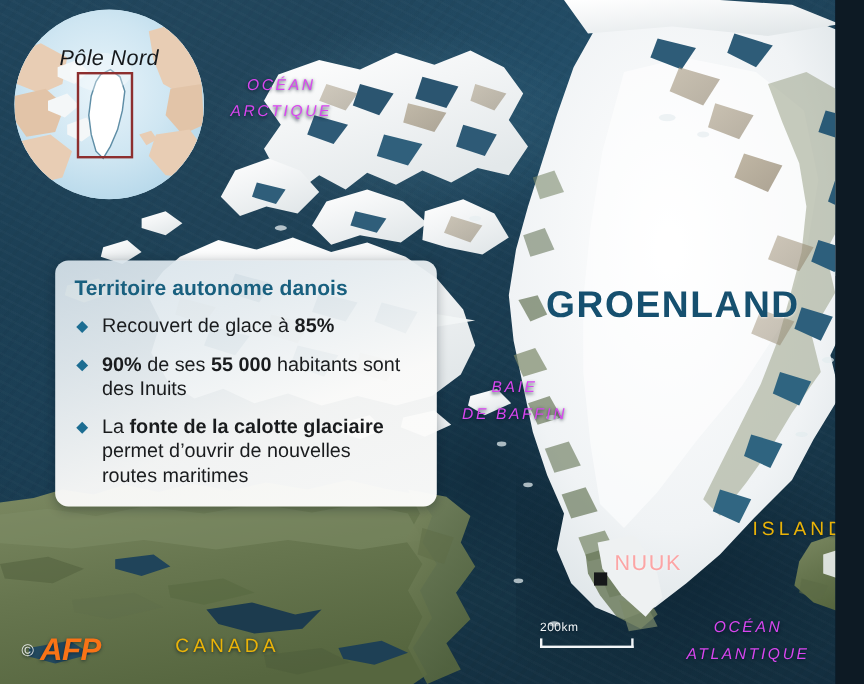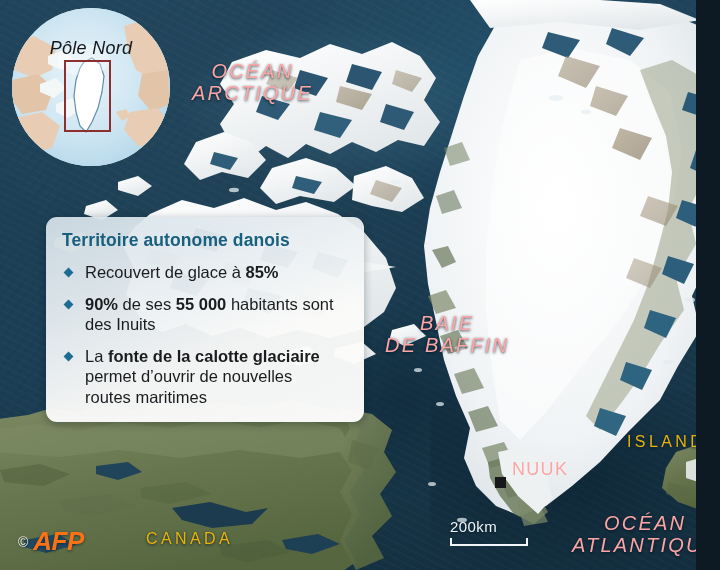--- a/index.html
+++ b/index.html
@@ -44,25 +44,25 @@
     background: radial-gradient(ellipse at 50% 50%, rgba(10,34,50,.45), rgba(0,0,0,0) 70%); }
   .shelf-a { position:absolute; left:170px; top:20px; width:330px; height:170px;
     background: radial-gradient(ellipse at 50% 50%, rgba(86,140,165,.30), rgba(0,0,0,0) 68%); }
 
   
   .map-svg { position: absolute; inset: 0; width: 720px; height: 570px; }
 
   
   .maplabel { position: absolute; white-space: pre; pointer-events: none; }
   .lbl-ocean {
-    color: #fca5a5;
+    color: #d946ef;
     font-style: italic;
     font-weight: 400;
     letter-spacing: 2.2px;
-    font-size: 20px;
+    font-size: 13px;
     line-height: 22px;
     text-shadow: 0 1px 3px rgba(0,20,35,.85);
   }
   .lbl-country {
     color: #eab308;
     letter-spacing: 3.4px;
     font-size: 16px;
     text-shadow: 0 1px 3px rgba(0,20,35,.8);
   }
   #lbl-groenland {
@@ -89,21 +89,21 @@
     position: absolute;
     left: 495px; top: 477px;
     width: 11px; height: 11px;
     background: #16181a;
   }
 
   
   #scalebar { position: absolute; left: 450px; top: 518px; }
   #scalebar .sb-text {
     color: #f2f6f8;
-    font-size: 15px;
+    font-size: 10px;
     letter-spacing: .4px;
     text-shadow: 0 1px 2px rgba(0,20,35,.8);
   }
   #scalebar .sb-bar {
     margin-top: 3px;
     width: 78px; height: 8px;
     border-left: 2px solid #f2f6f8;
     border-right: 2px solid #f2f6f8;
     border-bottom: 2px solid #f2f6f8;
     box-sizing: border-box;
@@ -433,20 +433,21 @@
       <path fill="#e8cdb4" d="M 104,104 L 114,101 L 119,108 L 110,113 Z"></path>
 
       <ellipse cx="72" cy="52" rx="26" ry="16" fill="#ffffff" opacity=".35"></ellipse>
     </svg>
     <div class="g-title">Pôle Nord</div>
     <div class="g-box"></div>
   </div>
 
   <div class="maplabel lbl-ocean" id="lbl-arctique" style="white-space: pre;">OCÉAN
 ARCTIQUE</div>
+  <div class="maplabel" id="lbl-groenland" style="white-space: pre;">GROENLAND</div>
   <div class="maplabel lbl-ocean" id="lbl-baffin" style="white-space: pre;">BAIE
 DE BAFFIN</div>
   <div class="maplabel lbl-ocean" id="lbl-atlantique" style="white-space: pre;">OCÉAN
 ATLANTIQUE</div>
   <div class="maplabel lbl-country" id="lbl-islande" style="white-space: pre;">ISLANDE</div>
   <div class="maplabel lbl-country" id="lbl-canada" style="white-space: pre;">CANADA</div>
   <div id="nuuk-marker"></div>
   <div class="maplabel" id="lbl-nuuk" style="white-space: pre;">NUUK</div>
 
   <div id="scalebar">

